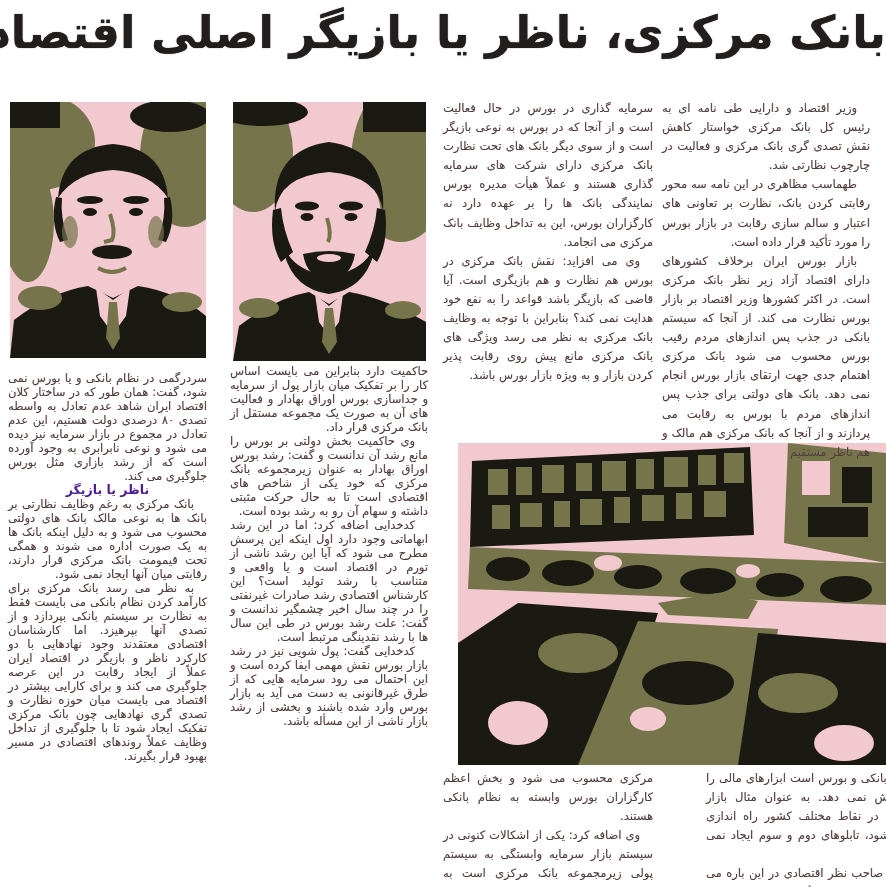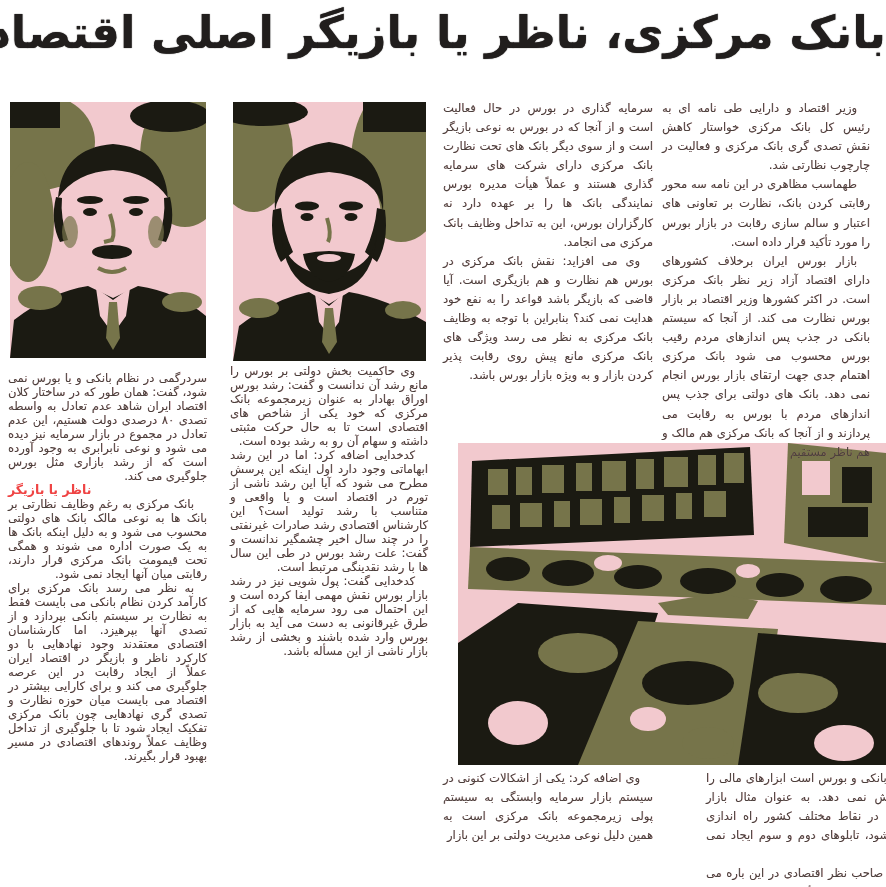--- a/index.html
+++ b/index.html
@@ -6,21 +6,21 @@
   .page{position:relative;width:886px;height:887px;background:#ffffff;overflow:hidden;
         font-family:"DejaVu Sans",sans-serif;direction:rtl;}
   .headline{position:absolute;top:6px;left:0;right:0;margin:0;text-align:center;
             font-size:45px;font-weight:bold;color:#211e1d;white-space:nowrap;
             letter-spacing:-1px;text-shadow:0 0 1px #211e1d;}
   .col{position:absolute;font-size:11.5px;line-height:19.1px;color:#4a403c;
        text-align:justify;text-shadow:0.4px 0 0 rgba(205,120,130,0.45);}
   .col.tight{line-height:14px;}
   .col p{margin:0;padding:0;}
   .col p.indent{text-indent:13px;}
-  .subhead{font-weight:bold;color:#ef4444;text-align:left;margin:0;
+  .subhead{font-weight:bold;color:#4c1d95;text-align:center;margin:0;
            text-shadow:none;font-size:12.5px;}
   .photo{position:absolute;margin:0;padding:0;line-height:0;}
   .photo svg{display:block;}
   
   #col1t{left:662px;top:99px;width:208px;height:346px;}
   #col1b{left:678px;top:769px;width:208px;height:118px;margin-left:28px;}
   #col2t{left:443px;top:99px;width:210px;height:346px;}
   #col2b{left:443px;top:769px;width:210px;height:118px;}
   #col3 {left:230px;top:364px;width:198px;height:523px;}
   #col4 {left:8px;  top:371px;width:199px;height:516px;}
@@ -162,24 +162,26 @@
     <p>نظام بانکی و بورس است ابزارهای مالی را گسترش نمی دهد. به عنوان مثال بازار بورس در نقاط مختلف کشور راه اندازی نمی شود، تابلوهای دوم و سوم ایجاد نمی شود.</p>
     <p class="indent">یک صاحب نظر اقتصادی در این باره می گوید: بانک مرکزی با تأسیس شرکت</p>
   </section>
 
   <section class="col" id="col2t">
     <p>سرمایه گذاری در بورس در حال فعالیت است و از آنجا که در بورس به نوعی بازیگر است و از سوی دیگر بانک های تحت نظارت بانک مرکزی دارای شرکت های سرمایه گذاری هستند و عملاً هیأت مدیره بورس نمایندگی بانک ها را بر عهده دارد نه کارگزاران بورس، این به تداخل وظایف بانک مرکزی می انجامد.</p>
     <p class="indent">وی می افزاید: نقش بانک مرکزی در بورس هم نظارت و هم بازیگری است. آیا قاضی که بازیگر باشد قواعد را به نفع خود هدایت نمی کند؟ بنابراین با توجه به وظایف بانک مرکزی به نظر می رسد ویژگی های بانک مرکزی مانع پیش روی رقابت پذیر کردن بازار و به ویژه بازار بورس باشد.</p>
   </section>
 
   <section class="col" id="col2b">
+    <p>مرکزی محسوب می شود و بخش اعظم کارگزاران بورس وابسته به نظام بانکی هستند.</p>
     <p class="indent">وی اضافه کرد: یکی از اشکالات کنونی در سیستم بازار سرمایه وابستگی به سیستم پولی زیرمجموعه بانک مرکزی است به همین دلیل نوعی مدیریت دولتی بر این بازار</p>
   </section>
 
   <section class="col tight" id="col3">
+    <p>حاکمیت دارد بنابراین می بایست اساس کار را بر تفکیک میان بازار پول از سرمایه و جداسازی بورس اوراق بهادار و فعالیت های آن به صورت یک مجموعه مستقل از بانک مرکزی قرار داد.</p>
     <p class="indent">وی حاکمیت بخش دولتی بر بورس را مانع رشد آن ندانست و گفت: رشد بورس اوراق بهادار به عنوان زیرمجموعه بانک مرکزی که خود یکی از شاخص های اقتصادی است تا به حال حرکت مثبتی داشته و سهام آن رو به رشد بوده است.</p>
     <p class="indent">کدخدایی اضافه کرد: اما در این رشد ابهاماتی وجود دارد اول اینکه این پرسش مطرح می شود که آیا این رشد ناشی از تورم در اقتصاد است و یا واقعی و متناسب با رشد تولید است؟ این کارشناس اقتصادی رشد صادرات غیرنفتی را در چند سال اخیر چشمگیر ندانست و گفت: علت رشد بورس در طی این سال ها با رشد نقدینگی مرتبط است.</p>
     <p class="indent">کدخدایی گفت: پول شویی نیز در رشد بازار بورس نقش مهمی ایفا کرده است و این احتمال می رود سرمایه هایی که از طرق غیرقانونی به دست می آید به بازار بورس وارد شده باشند و بخشی از رشد بازار ناشی از این مسأله باشد.</p>
   </section>
 
   <section class="col tight" id="col4">
     <p>سردرگمی در نظام بانکی و یا بورس نمی شود، گفت: همان طور که در ساختار کلان اقتصاد ایران شاهد عدم تعادل به واسطه تصدی ۸۰ درصدی دولت هستیم، این عدم تعادل در مجموع در بازار سرمایه نیز دیده می شود و نوعی نابرابری به وجود آورده است که از رشد بازاری مثل بورس جلوگیری می کند.</p>
     <p class="subhead">ناظر یا بازیگر</p>
     <p class="indent">بانک مرکزی به رغم وظایف نظارتی بر بانک ها به نوعی مالک بانک های دولتی محسوب می شود و به دلیل اینکه بانک ها به یک صورت اداره می شوند و همگی تحت قیمومت بانک مرکزی قرار دارند، رقابتی میان آنها ایجاد نمی شود.</p>
     <p class="indent">به نظر می رسد بانک مرکزی برای کارآمد کردن نظام بانکی می بایست فقط به نظارت بر سیستم بانکی بپردازد و از تصدی آنها بپرهیزد. اما کارشناسان اقتصادی معتقدند وجود نهادهایی با دو کارکرد ناظر و بازیگر در اقتصاد ایران عملاً از ایجاد رقابت در این عرصه جلوگیری می کند و برای کارایی بیشتر در اقتصاد می بایست میان حوزه نظارت و تصدی گری نهادهایی چون بانک مرکزی تفکیک ایجاد شود تا با جلوگیری از تداخل وظایف عملاً روندهای اقتصادی در مسیر بهبود قرار بگیرند.</p>

